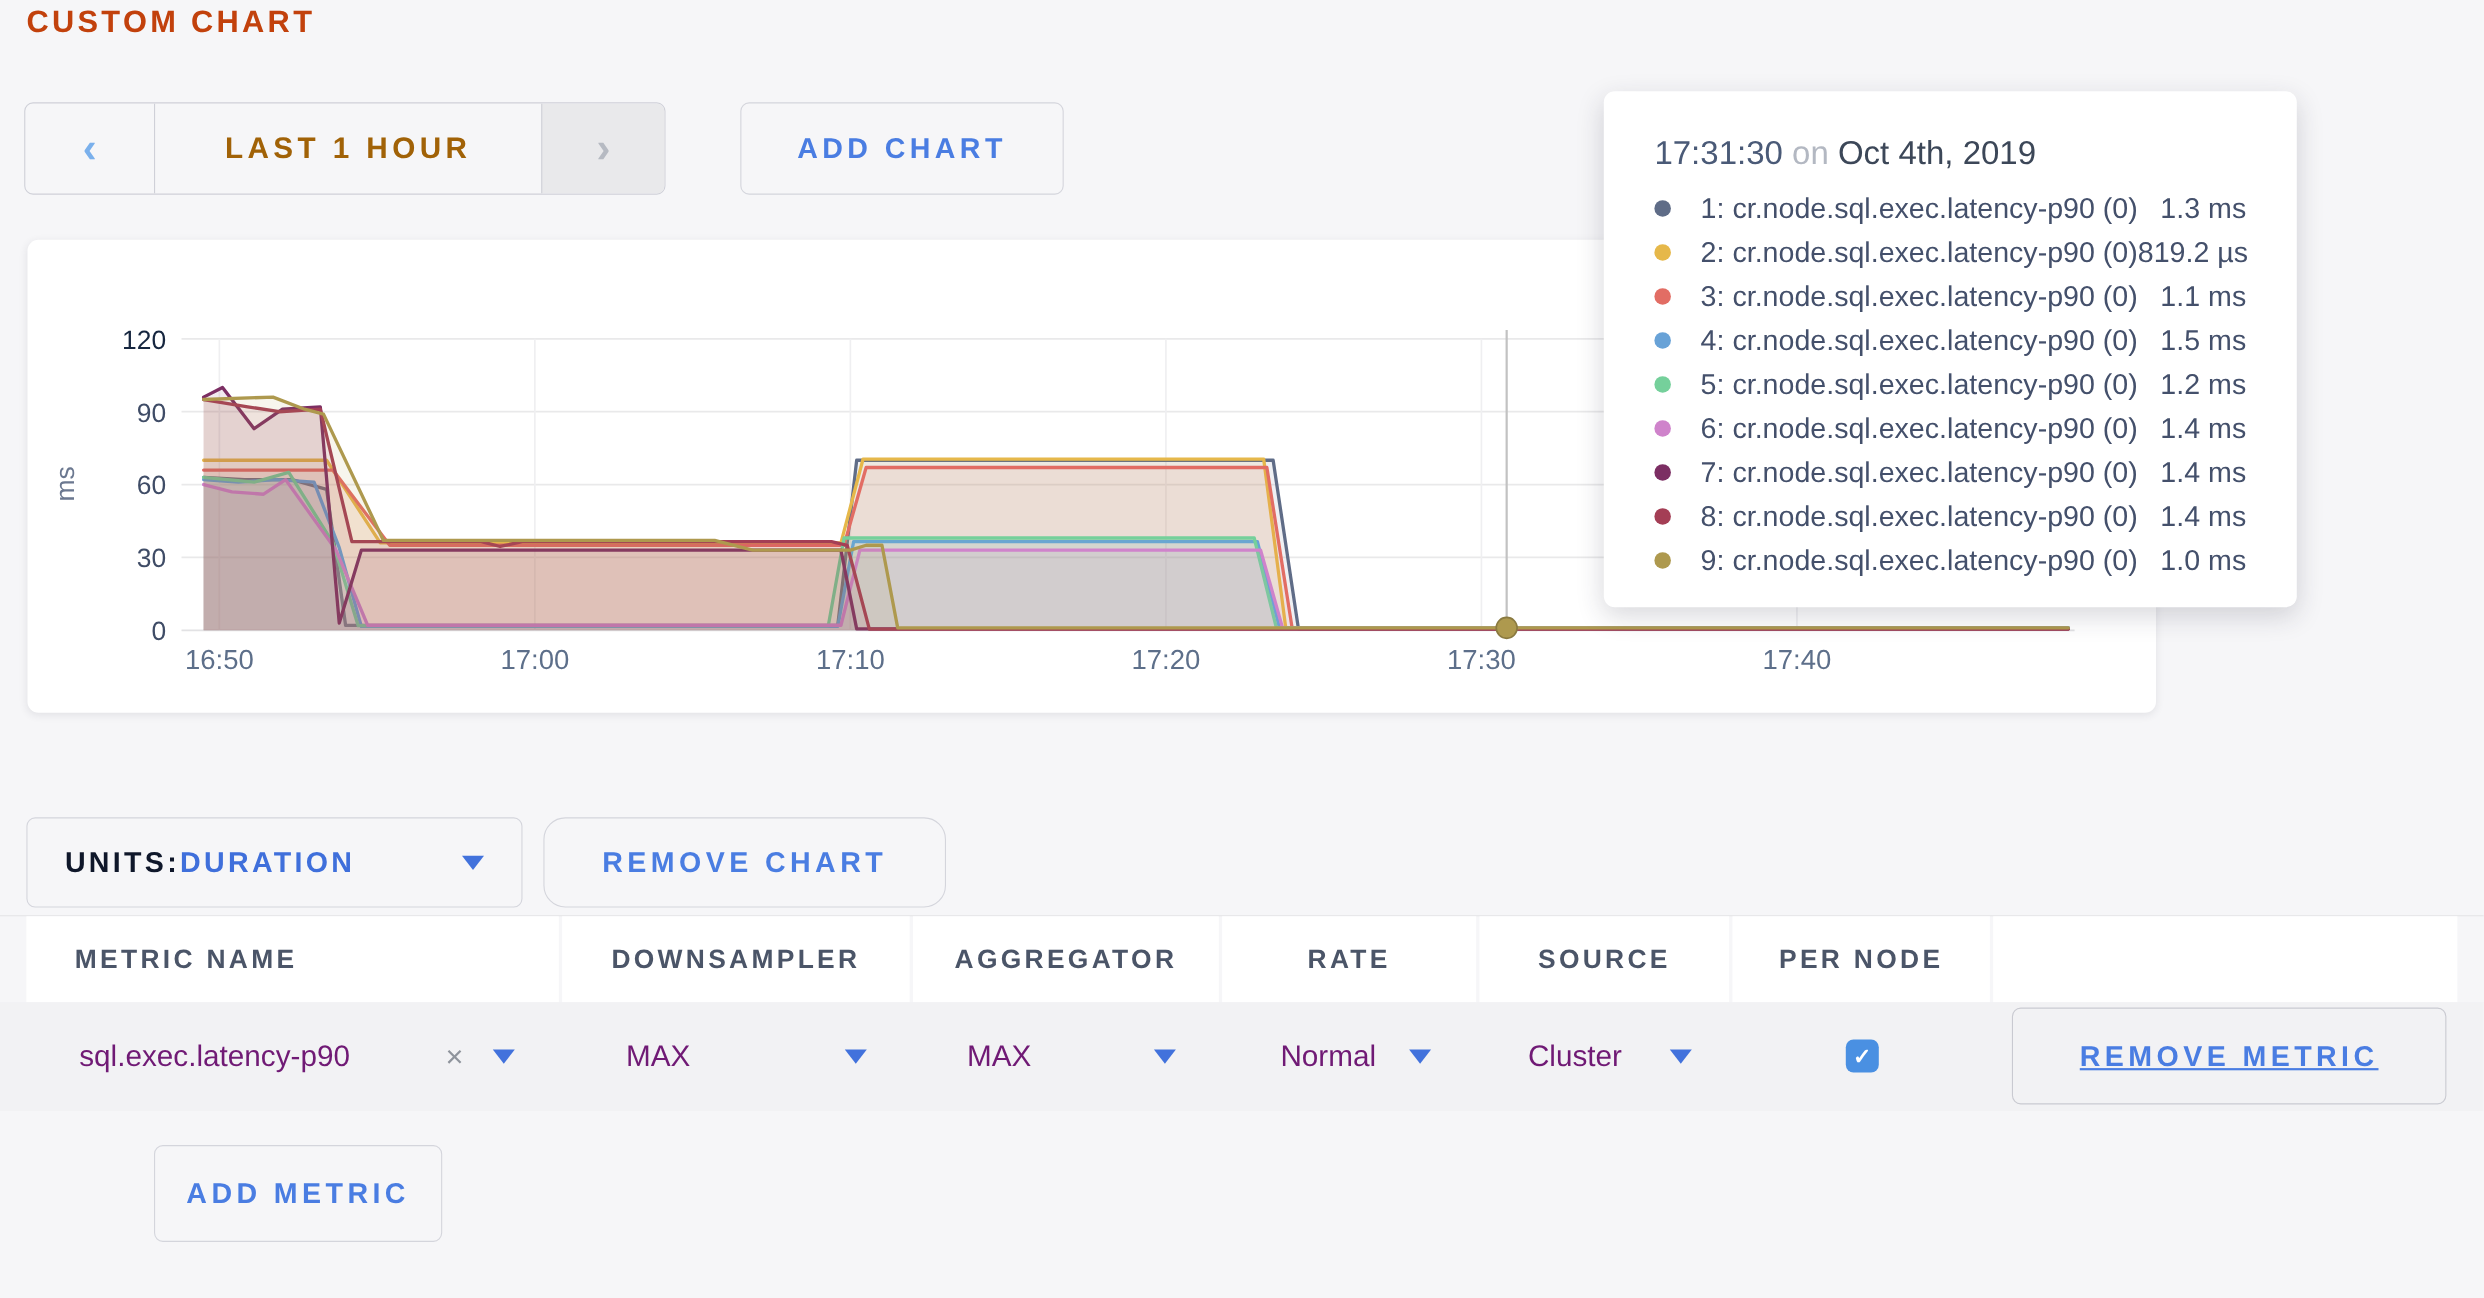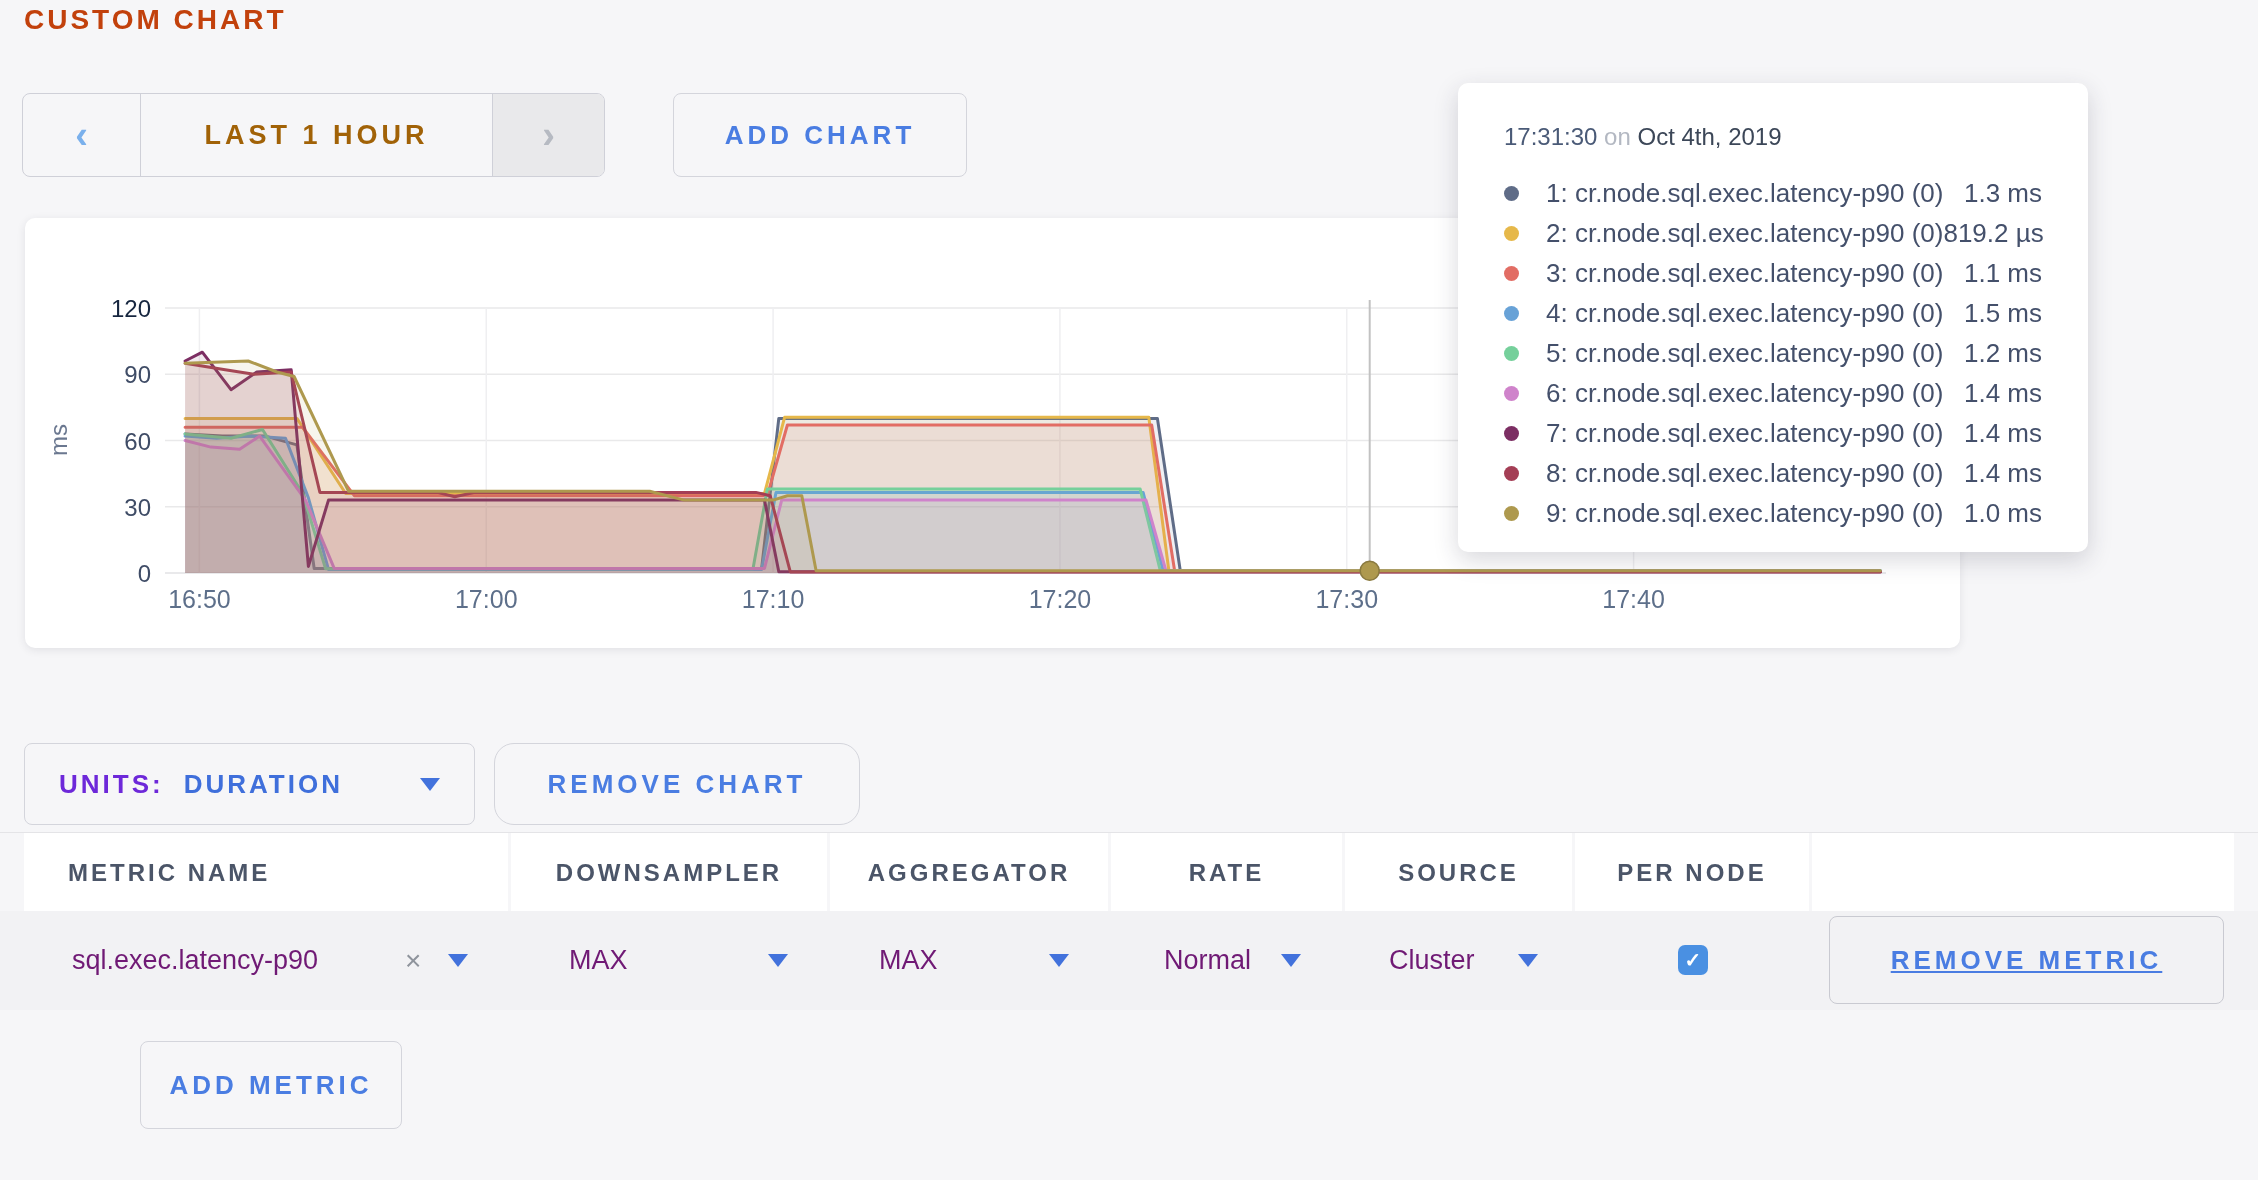--- a/index.html
+++ b/index.html
@@ -35,32 +35,32 @@
   .base-line { stroke:#e2e2e4; stroke-width:1.5; }
   .ytick { font-size:24px; fill:#3f4c66; text-anchor:end; }
   .ytick-max { fill:#16263f; }
   .xtick { font-size:25px; fill:#5d6f8a; text-anchor:middle; }
   .ylab { font-size:24px; fill:#6b7890; text-anchor:middle; }
   .hover-line { stroke:#c2c2c2; stroke-width:2; }
 
   
   .tooltip { position:absolute; left:1458px; top:83px; width:630px; height:469px; background:#fff;
     border-radius:10px; box-shadow:0 8px 24px rgba(40,40,60,.18); padding:40px 46px 0 46px; z-index:5; }
-  .tooltip-header { font-size:24px; color:#3c4758; margin-bottom:22px; }
+  .tooltip-header { font-size:30px; color:#3c4758; margin-bottom:12px; }
   .tooltip-time { color:#4a5a77; }
   .tooltip-on { color:#b3b8c2; }
   .tooltip-row { height:40px; display:flex; align-items:center; }
   .tt-dot { width:15px; height:15px; border-radius:50%; margin-right:27px; flex:none; }
   .tt-label { font-size:26px; color:#44506b; flex:1; white-space:nowrap; }
   .tt-value { font-size:26px; color:#44506b; text-align:right; white-space:nowrap; }
 
   
   .units-btn { left:24px; top:743px; width:451px; height:82px; display:flex; align-items:center;
     padding:0 34px; letter-spacing:3px; }
-  .units-label { color:#6d28d9; font-weight:600; margin-right:20px; font-size:26px; }
+  .units-label { color:#0f172a; font-weight:600; font-size:26px; }
   .units-value { color:#3f6fdb; font-weight:700; font-size:26px; }
   .remove-chart-btn { left:494px; top:743px; width:366px; height:82px;border-radius:20px; }
 
   .caret { width:0; height:0; border-left:10px solid transparent; border-right:10px solid transparent;
     border-top:13px solid #4272dc; display:inline-block; }
   .units-btn .caret { margin-left:auto; }
 
   
   .table-header-row { position:absolute; left:0; top:832px; width:2258px; height:79px;
     border-top:1px solid #e4e4e7; }

